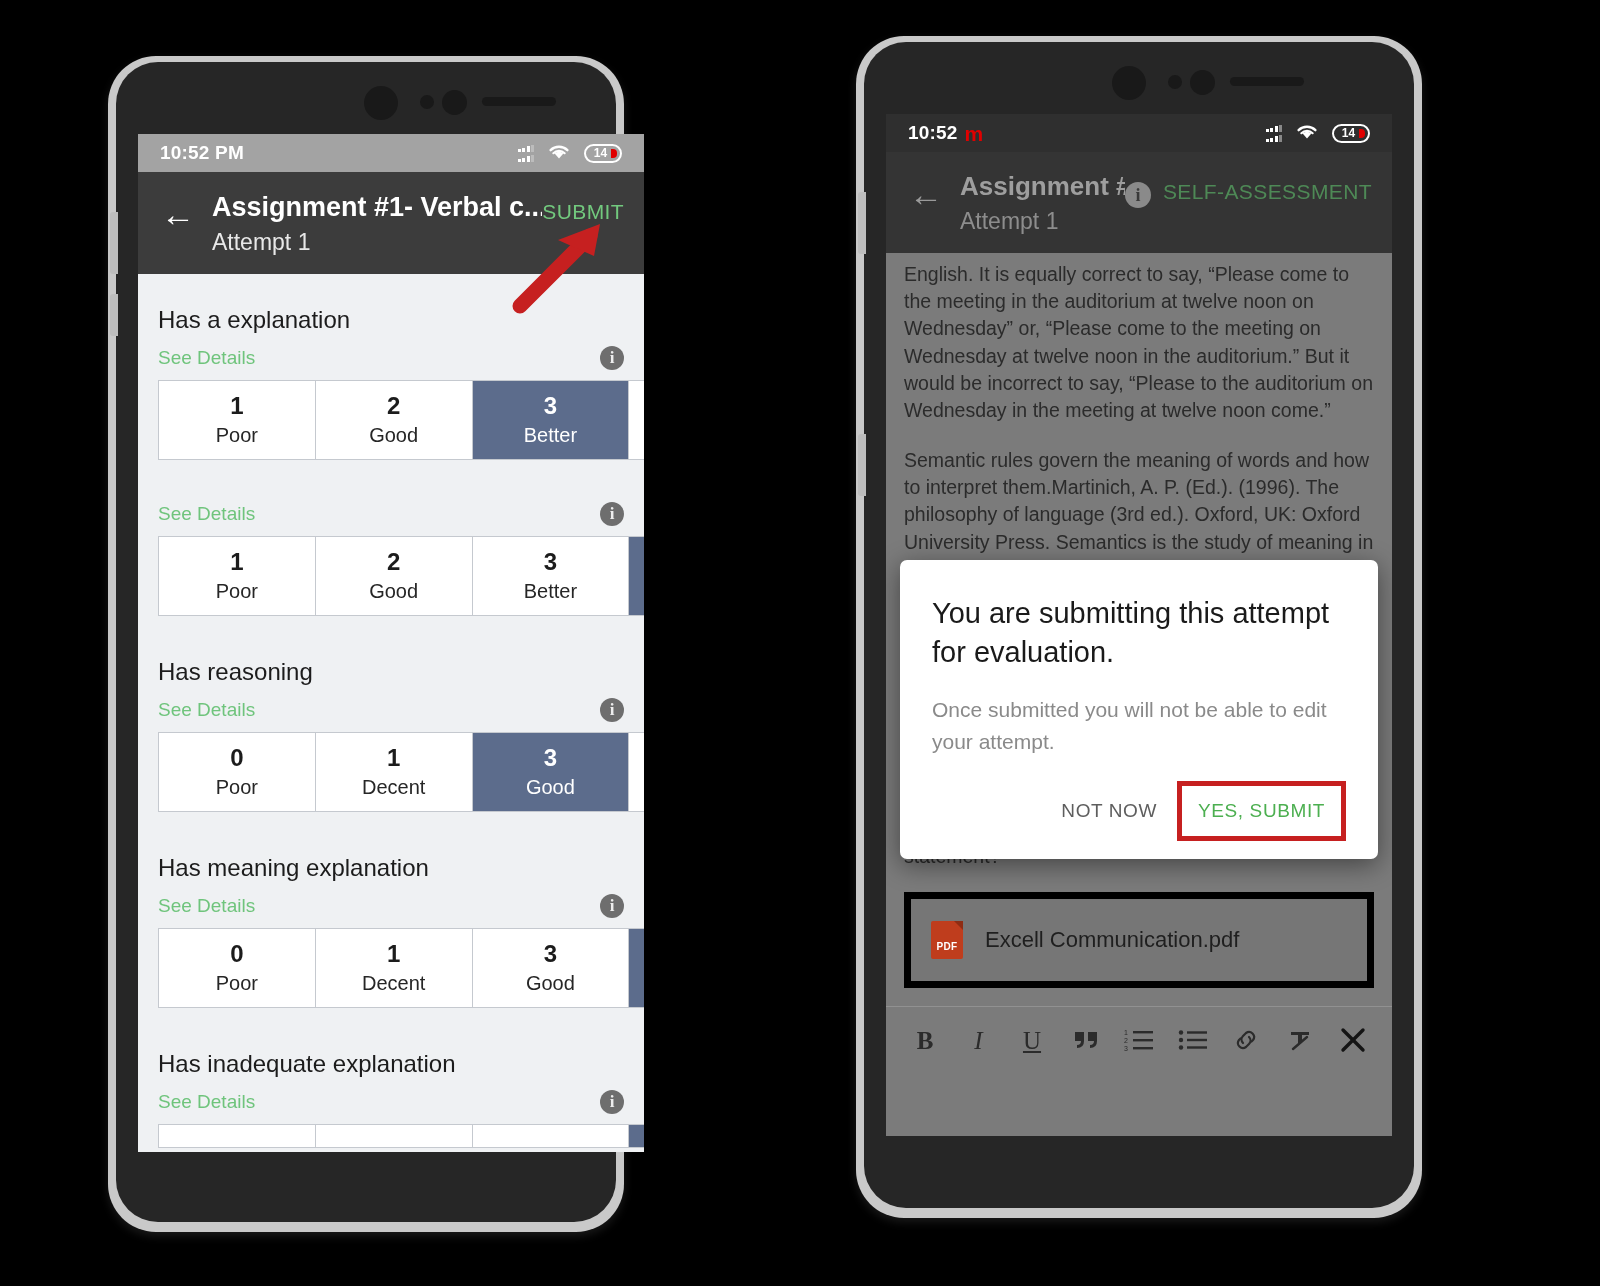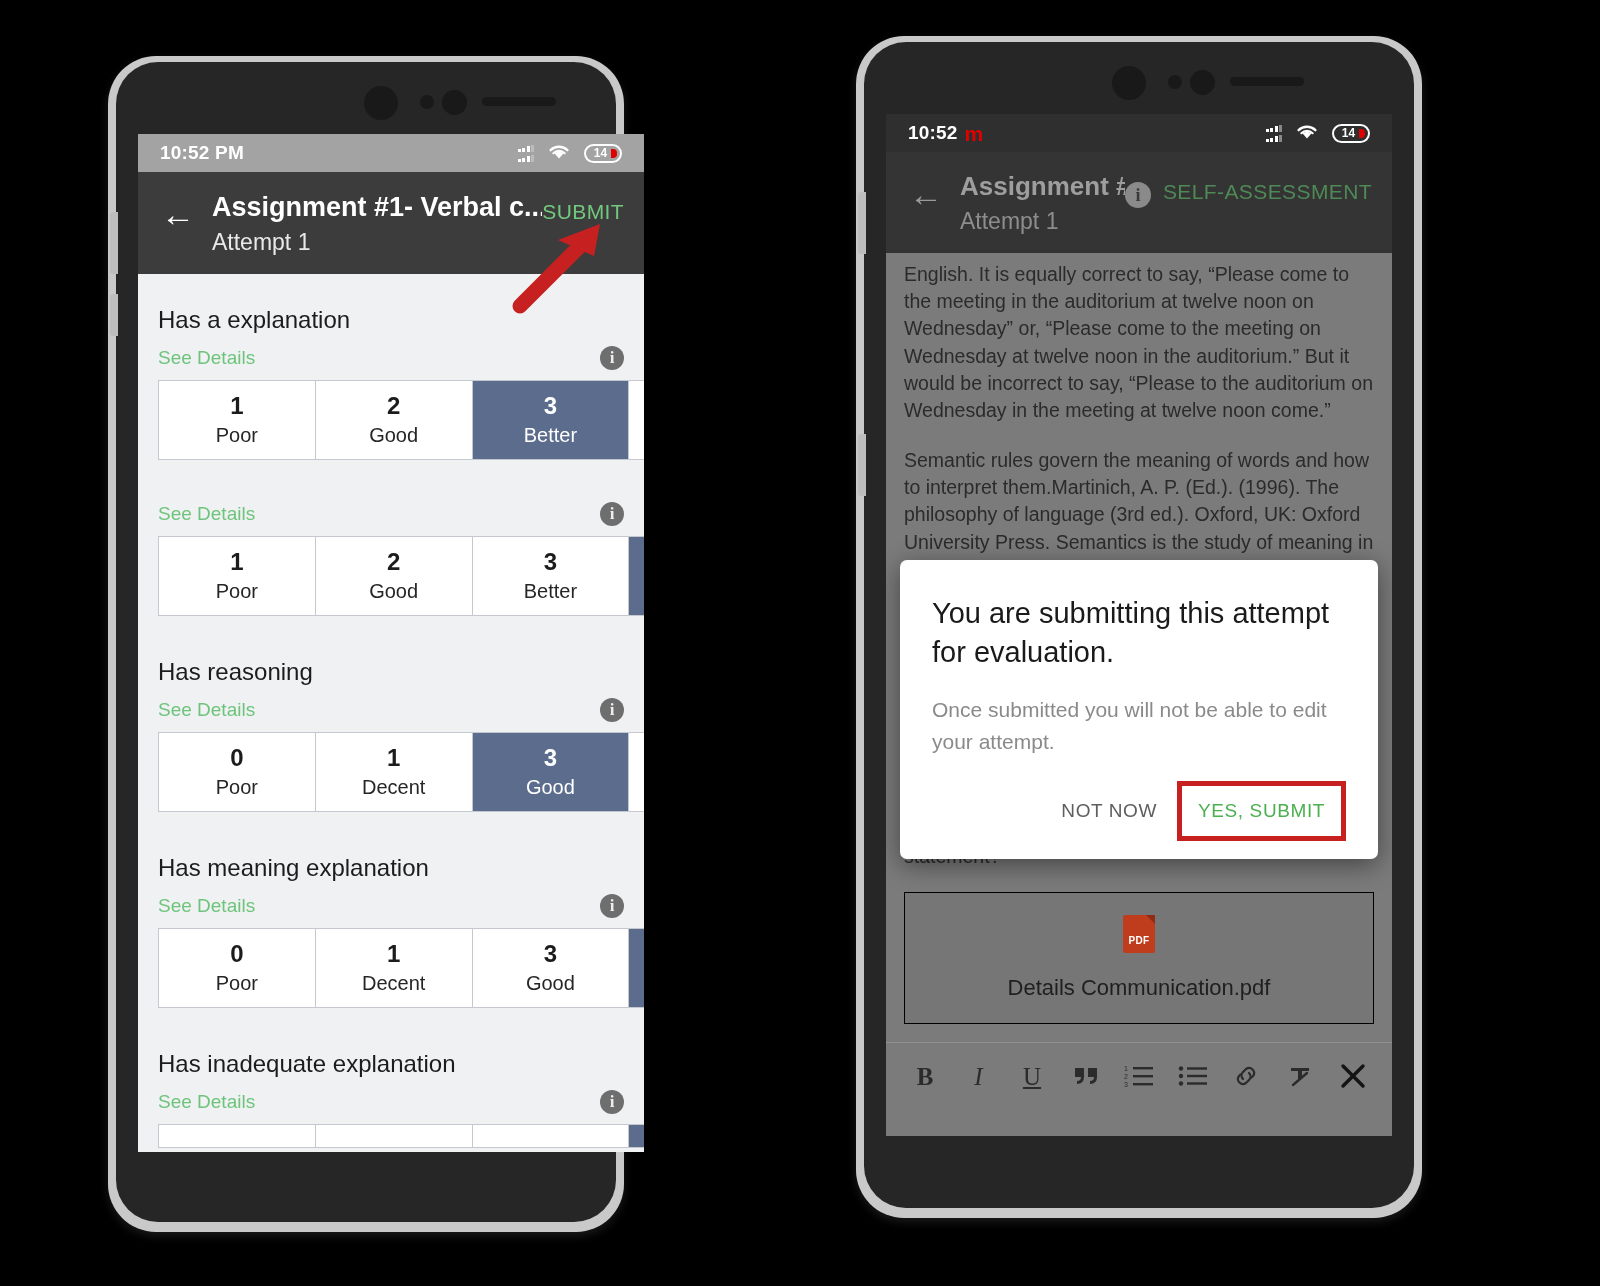--- a/index.html
+++ b/index.html
@@ -136,23 +136,23 @@
   .scale-cell.selected .scale-lab { color: #ffffff; }
 
   
   .doc { background: #7b7b7b; }
   .doc-scroll { padding: 0 18px; }
   .doc-p {
     font-size: 19.5px; line-height: 1.40; color: #2b2b2b;
     margin-bottom: 22px;
   }
   .attach-box {
-    margin: 16px 18px 0 18px; border: 1px solid #000000;
+    margin: 16px 18px 0 18px; border: 7px solid #000000;
     background: #767676; padding: 22px 20px;
-    display: flex; align-items: center; gap: 22px; flex-direction: column;
+    display: flex; align-items: center; gap: 22px;
   }
   .pdf-icon {
     width: 32px; height: 38px; background: #bf3d1d; position: relative;
     display: flex; align-items: flex-end; justify-content: center;
     padding-bottom: 7px; border-radius: 2px;
     font-size: 10px; font-weight: bold; color: #ffffff; letter-spacing: .3px;
   }
   .pdf-icon::after {
     content: ""; position: absolute; right: 0; top: 0;
     border-width: 0 9px 9px 0; border-style: solid;
@@ -464,21 +464,21 @@
 
         <div class="doc">
           <div class="doc-scroll">
             <div class="doc-p" style="margin-top:8px;">English. It is equally correct to say, “Please come to the meeting in the auditorium at twelve noon on Wednesday” or, “Please come to the meeting on Wednesday at twelve noon in the auditorium.” But it would be incorrect to say, “Please to the auditorium on Wednesday in the meeting at twelve noon come.”</div>
             <div class="doc-p">Semantic rules govern the meaning of words and how to interpret them.Martinich, A. P. (Ed.). (1996). The philosophy of language (3rd ed.). Oxford, UK: Oxford University Press. Semantics is the study of meaning in language. It considers what words mean, or are intended to mean, as opposed to their sound, spelling,</div>
             <div class="doc-p" style="margin-top:96px;">another coworker asked Greg, “How do you like working with Carol?” and, after a long pause, Greg answered, “She always meets her deadlines.” Are there factors in the context of the question or social customs that would influence the meaning of Greg’s statement?</div>
           </div>
 
           <div class="attach-box">
             <span class="pdf-icon">PDF</span>
-            <span class="attach-name">Details Communication.pdf</span>
+            <span class="attach-name">Excell Communication.pdf</span>
           </div>
 
           <div class="editor-toolbar">
             <span class="tb-btn bold">B</span>
             <span class="tb-btn italic">I</span>
             <span class="tb-btn under">U</span>
             <span class="tb-btn">
               <svg width="28" height="24" viewBox="0 0 28 24">
                 <path d="M3 4 h9 v9 q0 7 -7 7 v-3 q4 0 4 -4 h-6 z" fill="#2b2b2b"></path>
                 <path d="M16 4 h9 v9 q0 7 -7 7 v-3 q4 0 4 -4 h-6 z" fill="#2b2b2b"></path>

